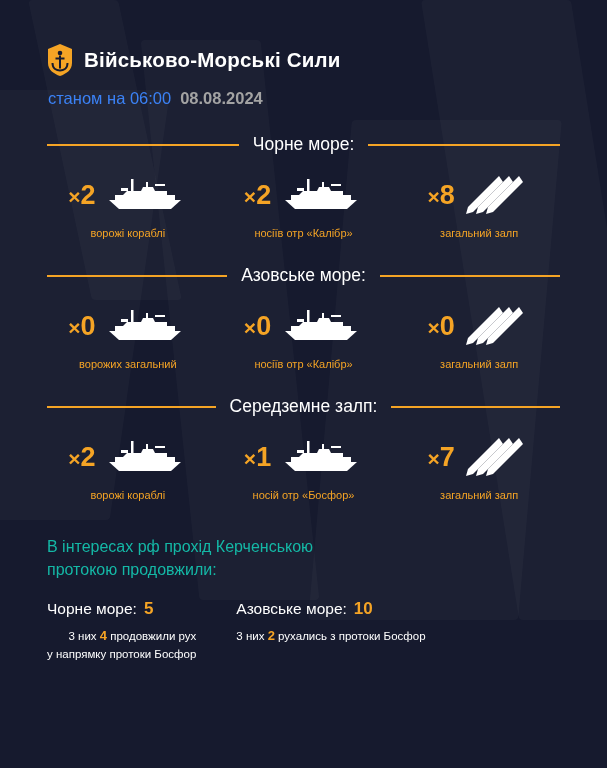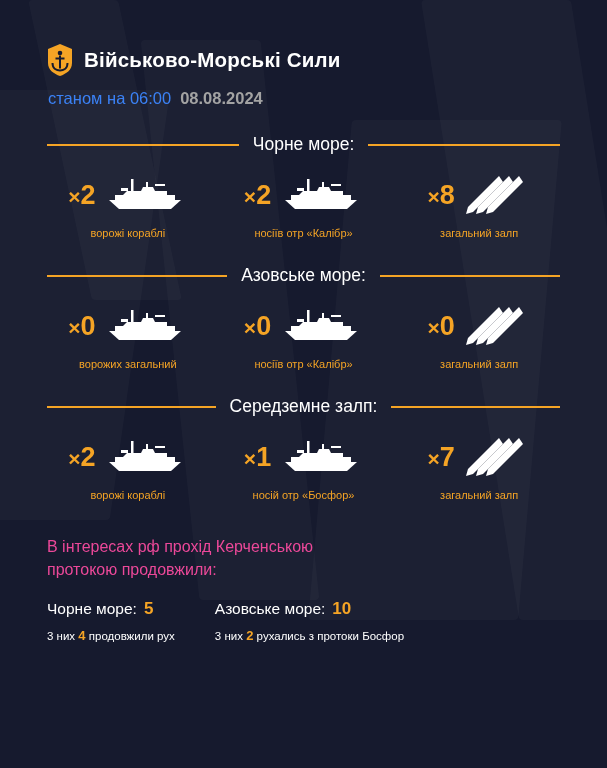--- a/index.html
+++ b/index.html
@@ -135,21 +135,21 @@
   .icon-ship svg, .icon-missiles svg { display: block; }
 
   
   .footer {
     margin-top: 34px;
     padding: 0 47px;
   }
   .footer-lead {
     font-size: 16px;
     line-height: 1.45;
-    color: #ec4899;
+    color: #14b8a6;
   }
   .footer-stats {
     display: flex;
     margin-top: 18px;
     gap: 40px;
   }
   .stat-block { flex: 0 0 auto; }
   .stat-head {
     font-size: 15.5px;
     color: #ffffff;
@@ -393,20 +393,21 @@
     <div class="footer-stats">
       <div class="stat-block">
         <div class="stat-head">
           <span>Чорне море:</span>
           <span class="num">5</span>
         </div>
         <div class="stat-sub">
           <span>3 них</span>
           <span class="num">4</span>
           <span>продовжили рух</span>
+          <span class="line2">у напрямку протоки Босфор</span>
         </div>
       </div>
       <div class="stat-block">
         <div class="stat-head">
           <span>Азовське море:</span>
           <span class="num">10</span>
         </div>
         <div class="stat-sub">
           <span>3 них</span>
           <span class="num">2</span>

